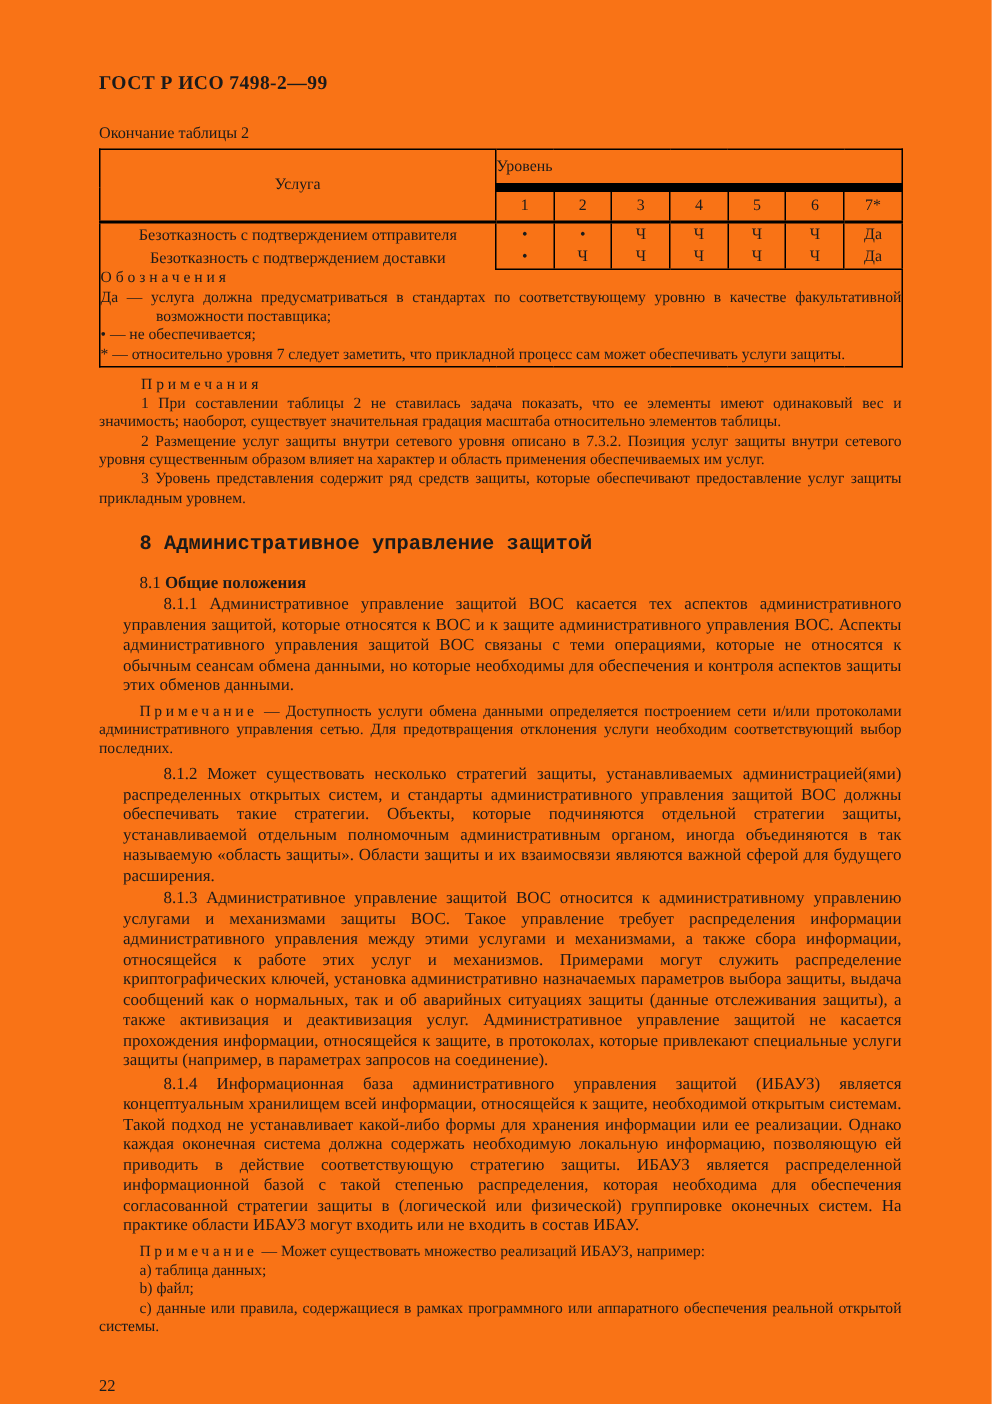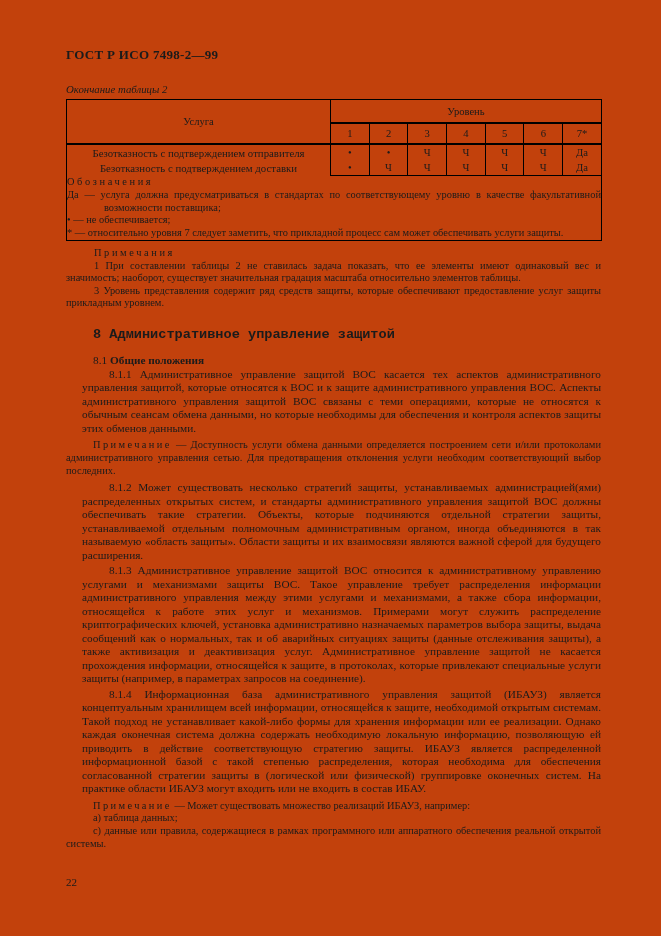--- a/index.html
+++ b/index.html
@@ -1,32 +1,32 @@
 <!DOCTYPE html>
 <html><head>
 <meta charset="utf-8">
 <style>
   html,body { margin:0; padding:0; }
   body {
     width:661px; height:936px; background:#ffffff;
     font-family:"Liberation Serif","DejaVu Serif",serif;
     color:#1b1b1b;
   }
-  .page { position:relative; width:661px; height:936px; overflow:hidden; background:#c2410c; }
+  .page { position:relative; width:661px; height:936px; overflow:hidden; background:#f97316; }
   .content { position:absolute; left:66px; top:0; width:535px; }
 
   .doc-header { margin-top:47px; font-weight:bold; font-size:13px; letter-spacing:0.3px; }
 
-  .table-caption { margin-top:20px; margin-bottom:4px; font-style:italic; font-size:10.8px; }
+  .table-caption { margin-top:20px; margin-bottom:4px; font-size:10.8px; }
 
   table.svc { border-collapse:collapse; width:535px; border:1.6px solid #000; table-layout:fixed; }
   table.svc th, table.svc td { padding:0; font-weight:normal; }
   .th-service { border-right:1px solid #000; border-bottom:2.5px solid #000;
                 font-size:10.6px; text-align:center; vertical-align:middle; }
-  .th-level   { border-bottom:2px solid #000000; font-size:10.6px; text-align:center; height:22px; vertical-align:middle; }
+  .th-level   { border-bottom:6px solid #000000; font-size:10.6px; text-align:left; height:22px; vertical-align:middle; }
   .num-row th { border-left:1px solid #000; border-bottom:2.5px solid #000;
                 font-size:10.6px; text-align:center; height:19px; vertical-align:middle; }
   td.svc-name { text-align:center; padding-left:22px; font-size:10.8px; height:15px; vertical-align:middle; }
   td.mark     { border-left:1px solid #000; text-align:center; font-size:10.6px; height:15px; vertical-align:middle; }
   tr.data-last td.mark { border-bottom:1px solid #000; }
   .legend-cell { padding:2px 5px 4px 4px; font-size:10.4px; line-height:12.8px; }
   .legend-title { letter-spacing:2.6px; }
   .legend-item { padding-left:37px; text-indent:-37px; text-align:justify; }
 
   .notes-block { margin-top:6px; font-size:10.4px; line-height:12.6px; }
@@ -108,38 +108,40 @@
             <div class="legend-item"><span>•</span> <span>— не обеспечивается;</span></div>
             <div class="legend-item"><span>*</span> <span>— относительно уровня 7 следует заметить, что прикладной процесс сам может обеспечивать услуги защиты.</span></div>
           </td>
         </tr>
       </tbody>
     </table>
 
     <div class="notes-block">
       <div class="notes-title">Примечания</div>
       <p class="note-p">1 При составлении таблицы 2 не ставилась задача показать, что ее элементы имеют одинаковый вес и значимость; наоборот, существует значительная градация масштаба относительно элементов таблицы.</p>
+      <p class="note-p">2 Размещение услуг защиты внутри сетевого уровня описано в 7.3.2. Позиция услуг защиты внутри сетевого уровня существенным образом влияет на характер и область применения обеспечиваемых им услуг.</p>
       <p class="note-p">3 Уровень представления содержит ряд средств защиты, которые обеспечивают предоставление услуг защиты прикладным уровнем.</p>
     </div>
 
     <div class="sec-h">8 Административное управление защитой</div>
 
     <div class="sub-h"><span class="n">8.1</span> <span class="t">Общие положения</span></div>
 
     <p class="body-p">8.1.1 Административное управление защитой ВОС касается тех аспектов административного управления защитой, которые относятся к ВОС и к защите административного управления ВОС. Аспекты административного управления защитой ВОС связаны с теми операциями, которые не относятся к обычным сеансам обмена данными, но которые необходимы для обеспечения и контроля аспектов защиты этих обменов данными.</p>
 
     <p class="note-inline"><span class="spaced">Примечание</span> <span>— Доступность услуги обмена данными определяется построением сети и/или протоколами административного управления сетью. Для предотвращения отклонения услуги необходим соответствующий выбор последних.</span></p>
 
     <p class="body-p">8.1.2 Может существовать несколько стратегий защиты, устанавливаемых администрацией(ями) распределенных открытых систем, и стандарты административного управления защитой ВОС должны обеспечивать такие стратегии. Объекты, которые подчиняются отдельной стратегии защиты, устанавливаемой отдельным полномочным административным органом, иногда объединяются в так называемую «область защиты». Области защиты и их взаимосвязи являются важной сферой для будущего расширения.</p>
     <p class="body-p">8.1.3 Административное управление защитой ВОС относится к административному управлению услугами и механизмами защиты ВОС. Такое управление требует распределения информации административного управления между этими услугами и механизмами, а также сбора информации, относящейся к работе этих услуг и механизмов. Примерами могут служить распределение криптографических ключей, установка административно назначаемых параметров выбора защиты, выдача сообщений как о нормальных, так и об аварийных ситуациях защиты (данные отслеживания защиты), а также активизация и деактивизация услуг. Административное управление защитой не касается прохождения информации, относящейся к защите, в протоколах, которые привлекают специальные услуги защиты (например, в параметрах запросов на соединение).</p>
     <p class="body-p">8.1.4 Информационная база административного управления защитой (ИБАУЗ) является концептуальным хранилищем всей информации, относящейся к защите, необходимой открытым системам. Такой подход не устанавливает какой-либо формы для хранения информации или ее реализации. Однако каждая оконечная система должна содержать необходимую локальную информацию, позволяющую ей приводить в действие соответствующую стратегию защиты. ИБАУЗ является распределенной информационной базой с такой степенью распределения, которая необходима для обеспечения согласованной стратегии защиты в (логической или физической) группировке оконечных систем. На практике области ИБАУЗ могут входить или не входить в состав ИБАУ.</p>
 
     <p class="note-inline" style="margin-bottom:0"><span class="spaced">Примечание</span> <span>— Может существовать множество реализаций ИБАУЗ, например:</span></p>
 
     <div class="abc-list">
       <p class="abc-item">a) таблица данных;</p>
+      <p class="abc-item">b) файл;</p>
       <p class="abc-item">c) данные или правила, содержащиеся в рамках программного или аппаратного обеспечения реальной открытой системы.</p>
     </div>
 
     <div class="page-num">22</div>
 
   </div>
 </div>
 
 </body></html>

